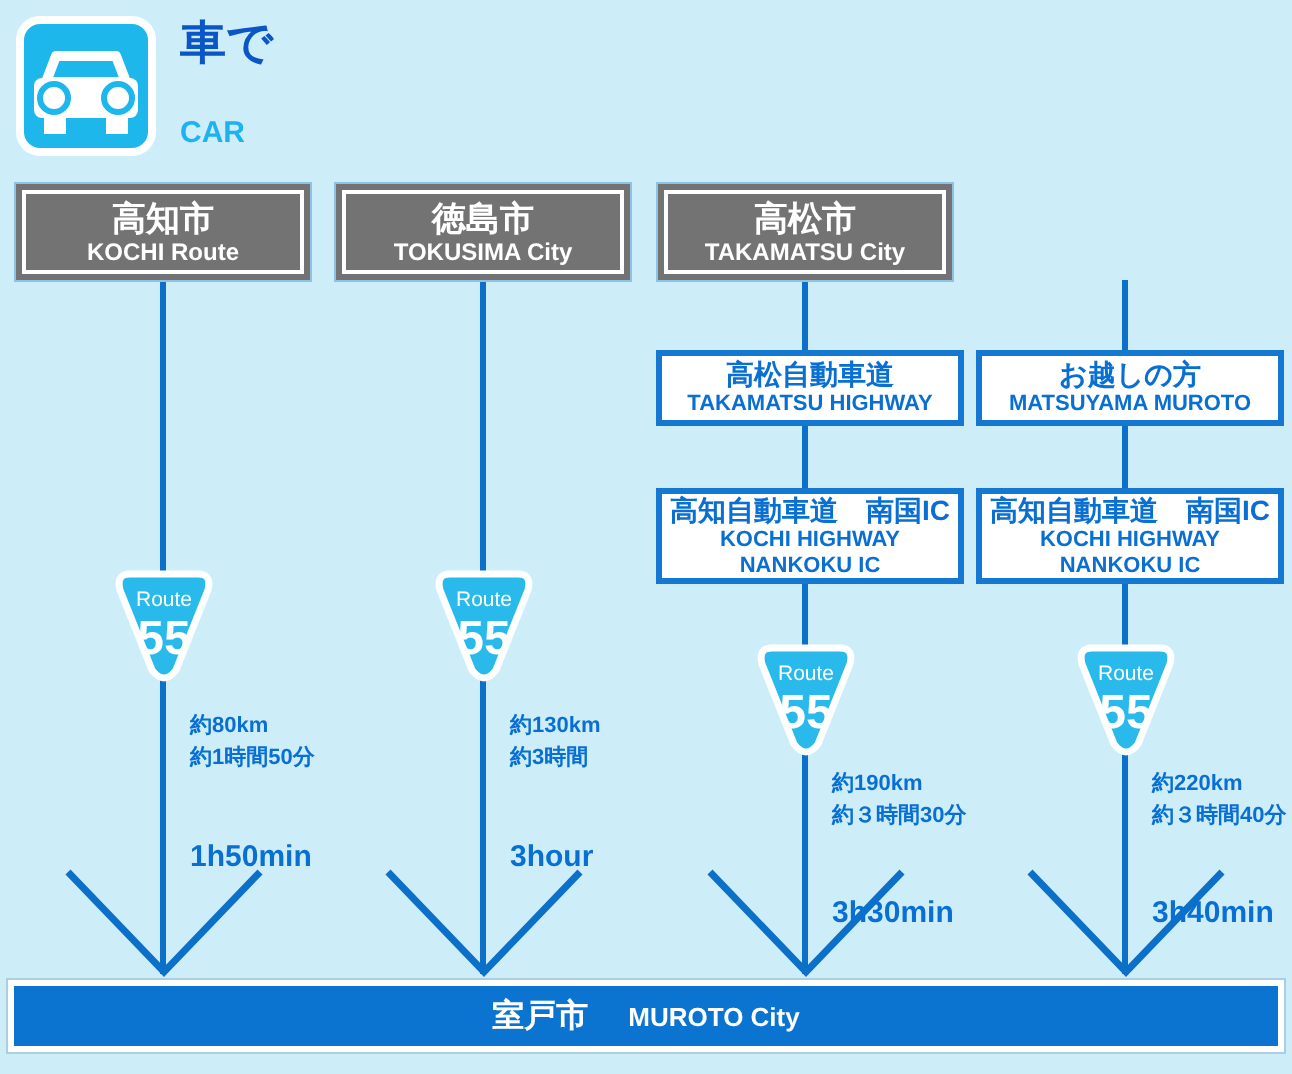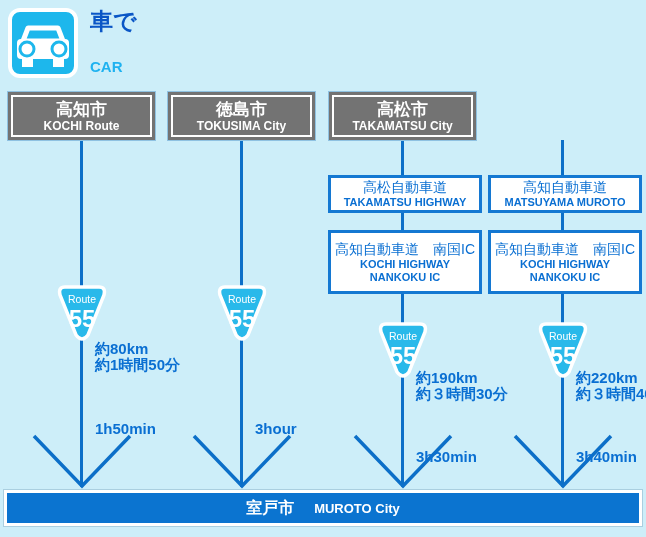--- a/index.html
+++ b/index.html
@@ -30,30 +30,30 @@
 
   
   .vline { position:absolute; top:140px; height:347px; width:3px; background:#0c6fc8; z-index:1; }
 
   
   .hwybox {
     position:absolute; background:#fff; border:3px solid #1478d2; z-index:2;
     display:flex; flex-direction:column; align-items:center; justify-content:center;
     color:#0a6fd2; text-align:center;
   }
-  .hwy-ja { font-size:14px; font-weight:normal; line-height:17px; }
+  .hwy-ja { font-size:14px; font-weight:bold; line-height:17px; }
   .hwy-en { font-size:11px; font-weight:bold; line-height:13px;text-align:right; }
 
   
   .badge { position:absolute; width:52px; height:60px; z-index:3; }
 
   
   .info {
     position:absolute; z-index:2; color:#0a6fd2;
-    font-weight:bold; font-size:15px; line-height:16px; white-space:nowrap;
+    font-weight:bold; font-size:11px; line-height:16px; white-space:nowrap;margin-top:14px;
   }
   .info-en {
     position:absolute; z-index:2; color:#0a6fd2;
     font-weight:bold; font-size:15px; white-space:nowrap;margin-top:31px;
   }
 
   
   .arrow { position:absolute; top:432px; width:104px; height:58px; z-index:1; }
 
   
@@ -68,21 +68,21 @@
   
   .cb1{left:8px} .cb2{left:168px} .cb3{left:329px} .cb4{left:489px}
   .vl1{left:80px} .vl2{left:240px} .vl3{left:401px} .vl4{left:561px}
   .bg1,.bg2{top:284px} .bg3,.bg4{top:321px}
   .bg1{left:56px} .bg2{left:216px} .bg3{left:377px} .bg4{left:537px}
   .in1{left:95px} .in2{left:255px} .in3{left:416px} .in4{left:576px}
   .in1.info,.in2.info{top:341px} .in3.info,.in4.info{top:370px}
   .in1.info-en,.in2.info-en{top:389px} .in3.info-en,.in4.info-en{top:417px}
   .ar1{left:30px} .ar2{left:190px} .ar3{left:351px} .ar4{left:511px}
   .hw3{left:328px; width:154px} .hw4{left:488px; width:154px}
-  .hwrow1{top:175px; height:38px} .hwrow2{top:230px; height:64px}
+  .hwrow1{top:175px; height:38px} .hwrow2{top:244px; height:48px}
 </style>
 </head>
 <body>
 
 <div class="page">
 
   <svg class="car-icon" viewBox="0 0 70 70">
     <rect x="2" y="2" width="66" height="66" rx="10" fill="#1db7ec" stroke="#ffffff" stroke-width="4"></rect>
     <path d="M20 20 L50 20 L55 33 L15 33 Z" fill="none" stroke="#ffffff" stroke-width="5" stroke-linejoin="round"></path>
     <rect x="9" y="31" width="52" height="20" rx="4" fill="#ffffff"></rect>
@@ -124,21 +124,21 @@
     <div class="hwy-ja">高松自動車道</div>
     <div class="hwy-en">TAKAMATSU HIGHWAY</div>
   </div>
   <div class="hwybox hw3 hwrow2">
     <div class="hwy-ja">高知自動車道　南国IC</div>
     <div class="hwy-en">KOCHI HIGHWAY</div>
     <div class="hwy-en">NANKOKU IC</div>
   </div>
 
   <div class="hwybox hw4 hwrow1">
-    <div class="hwy-ja">高知自動車道</div>
+    <div class="hwy-ja">お越しの方</div>
     <div class="hwy-en">MATSUYAMA MUROTO</div>
   </div>
   <div class="hwybox hw4 hwrow2">
     <div class="hwy-ja">高知自動車道　南国IC</div>
     <div class="hwy-en">KOCHI HIGHWAY</div>
     <div class="hwy-en">NANKOKU IC</div>
   </div>
 
   <svg class="badge bg1" viewBox="0 0 52 60">
     <path d="M9 3 H43 Q50 3 48 11 L32 51 Q26 59 20 51 L4 11 Q2 3 9 3 Z" fill="#29b9ea" stroke="#ffffff" stroke-width="3.5"></path>
@@ -160,20 +160,24 @@
     <text x="26" y="19" text-anchor="middle" font-size="10.5" fill="#ffffff">Route</text>
     <text x="26" y="43" text-anchor="middle" font-size="24" font-weight="bold" fill="#ffffff">55</text>
   </svg>
 
   <div class="info in1">
     <div>約80km</div>
     <div>約1時間50分</div>
   </div>
   <div class="info-en in1">1h50min</div>
 
+  <div class="info in2">
+    <div>約130km</div>
+    <div>約3時間</div>
+  </div>
   <div class="info-en in2">3hour</div>
 
   <div class="info in3">
     <div>約190km</div>
     <div>約３時間30分</div>
   </div>
   <div class="info-en in3">3h30min</div>
 
   <div class="info in4">
     <div>約220km</div>

